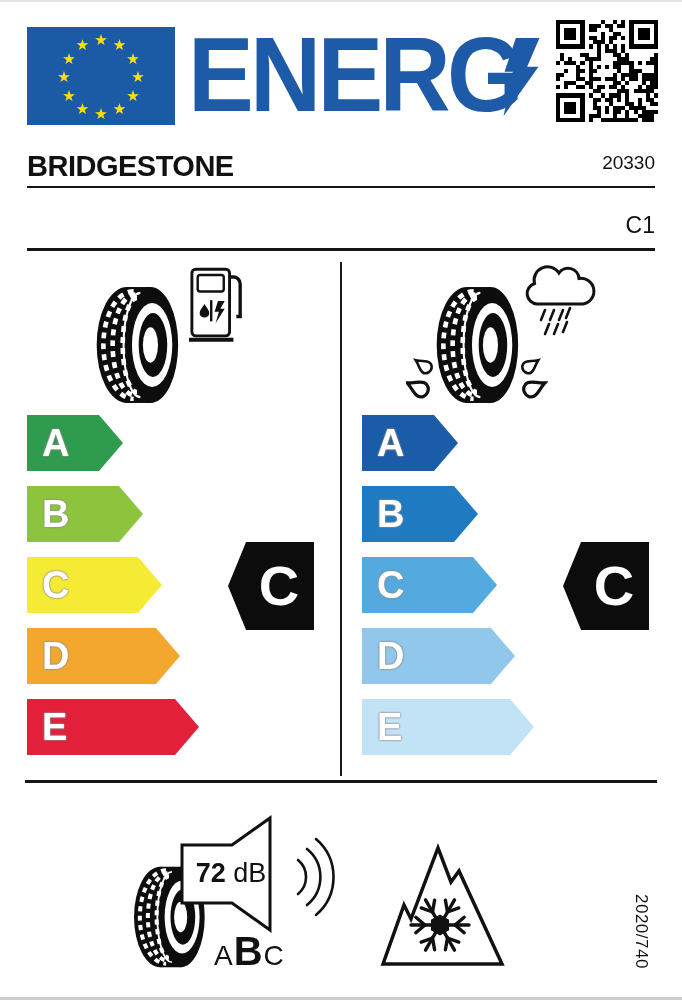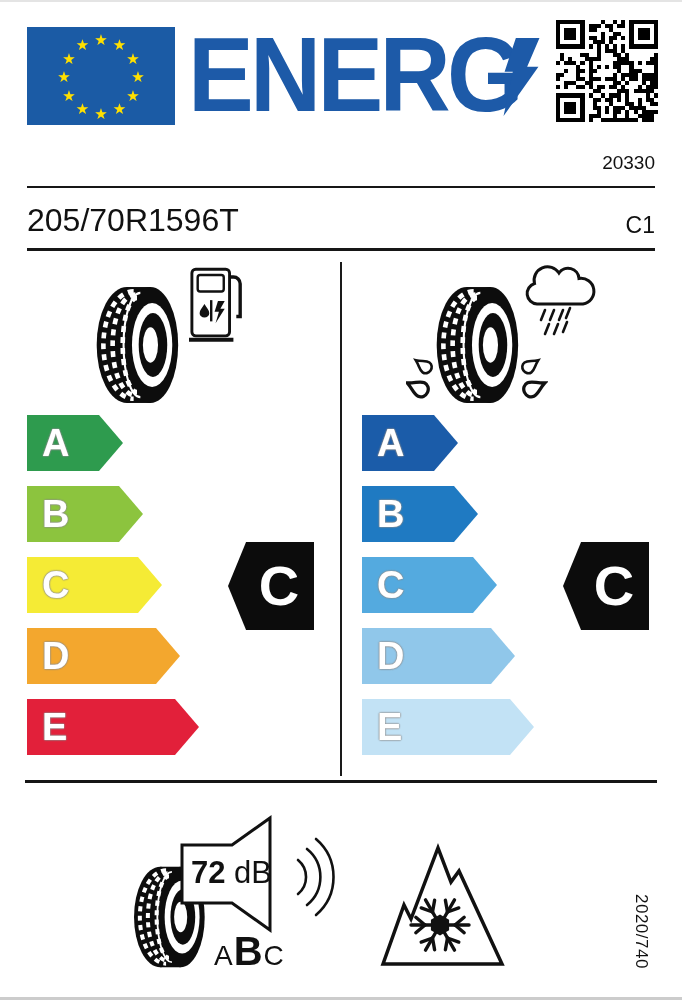--- a/index.html
+++ b/index.html
@@ -48,21 +48,21 @@
   .class-arrow{position:absolute;width:86px;height:88px;background:#0c0c0c;top:542px;
         clip-path:polygon(21% 0, 100% 0, 100% 100%, 21% 100%, 0 50%);
         display:flex;align-items:center;justify-content:center;}
   .class-arrow.left{left:228px;}
   .class-arrow.right{left:563px;}
   .class-arrow span{color:#fff;font-size:56px;font-weight:bold;margin-left:16px;line-height:1;}
 
   
   .rule3{position:absolute;left:25px;top:780px;width:632px;height:3px;background:#161616;}
   .db-text{position:absolute;left:191px;top:858px;width:80px;text-align:center;
-           font-size:31px;line-height:30px;white-space:nowrap;}
+           font-size:27px;line-height:30px;white-space:nowrap;}
   .db-text b{font-weight:bold;}
   .abc{position:absolute;left:214px;top:929px;display:flex;align-items:baseline;letter-spacing:1px;}
   .abc .n-a,.abc .n-c{font-size:28px;}
   .abc .n-b{font-size:40px;font-weight:bold;}
   .regnum{position:absolute;left:631px;top:894px;writing-mode:vertical-rl;
           font-size:17px;letter-spacing:0.5px;}
 </style>
 </head>
 <body>
 
@@ -403,23 +403,23 @@
       <rect x="15" y="24" width="1" height="1" fill="#000"></rect>
       <rect x="16" y="24" width="1" height="1" fill="#000"></rect>
       <rect x="17" y="24" width="1" height="1" fill="#000"></rect>
       <rect x="18" y="24" width="1" height="1" fill="#000"></rect>
       <rect x="19" y="24" width="1" height="1" fill="#000"></rect>
       <rect x="21" y="24" width="1" height="1" fill="#000"></rect>
       <rect x="22" y="24" width="1" height="1" fill="#000"></rect>
       <rect x="23" y="24" width="1" height="1" fill="#000"></rect>
     </svg>
 
+  <div class="brand">BRIDGESTONE</div>
   <div class="artnum">20330</div>
   <div class="rule1"></div>
-  <div class="size">205/70R1596T</div>
   <div class="tclass">C1</div>
   <div class="rule2"></div>
 
   <svg class="icon" style="left:95px;top:286px" width="84" height="118" viewBox="0 0 100 140">
     <g>
       <ellipse cx="38" cy="70" rx="36" ry="69" fill="#0d0d0d"></ellipse>
       <rect x="38" y="1" width="28" height="138" fill="#0d0d0d"></rect>
       <ellipse cx="66" cy="70" rx="33" ry="69" fill="#0d0d0d"></ellipse>
       <path d="M54,8 A20,62 0 0 0 54,132" stroke="#fff" stroke-width="2.5" fill="none"></path>
       <path d="M46,6 A36,64 0 0 0 46,134" stroke="#fff" stroke-width="5.5" stroke-dasharray="7 6" fill="none"></path>

